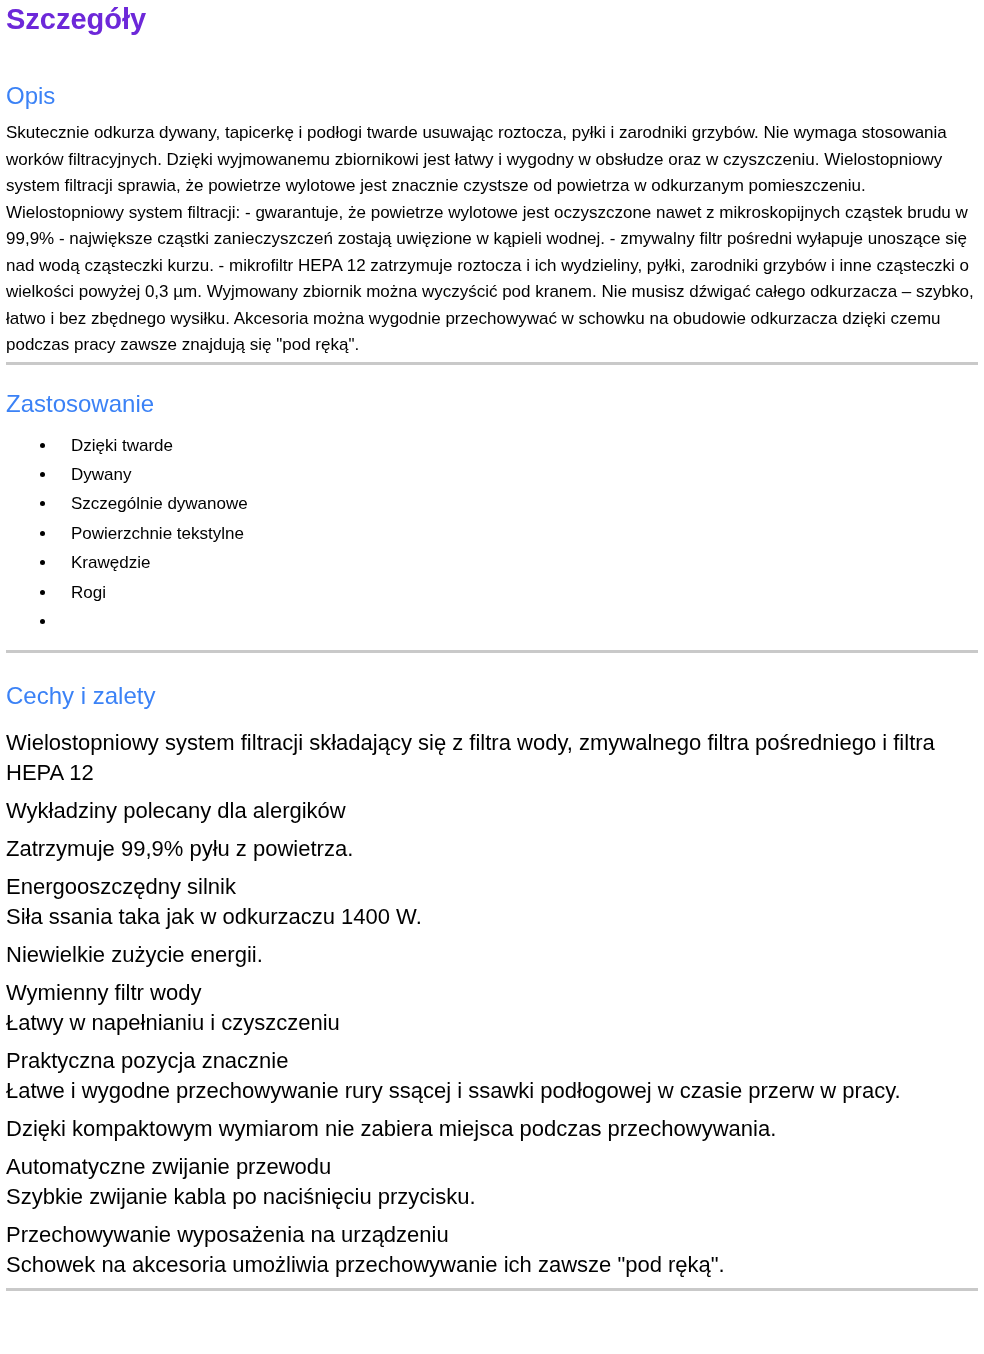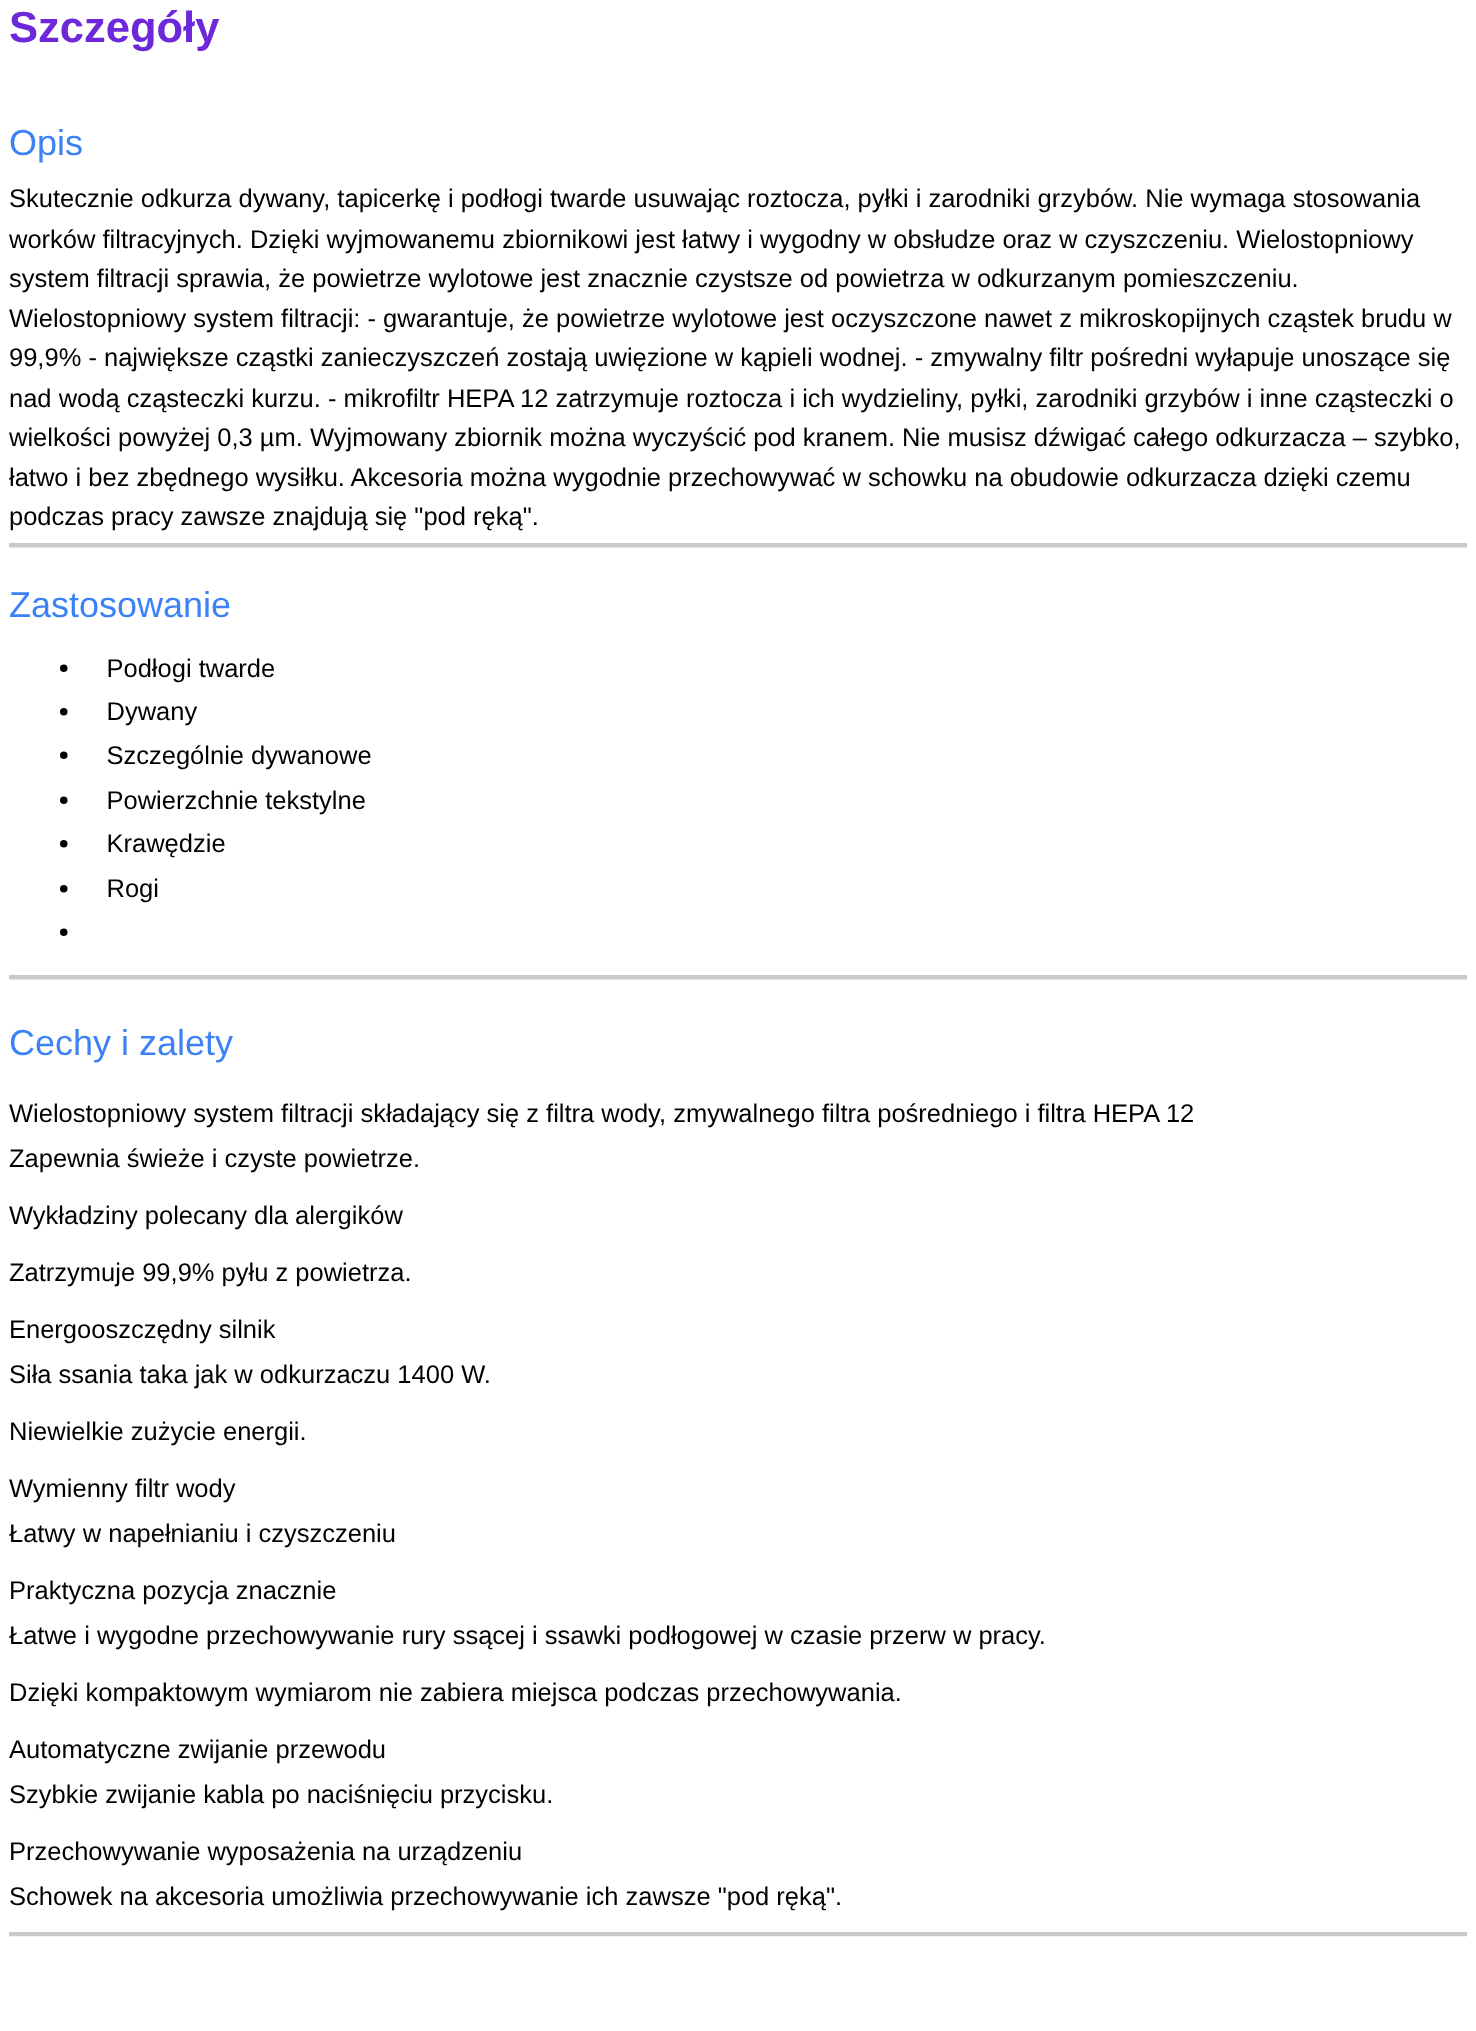--- a/index.html
+++ b/index.html
@@ -60,21 +60,21 @@
     top: 12px;
     width: 5px;
     height: 5px;
     border-radius: 50%;
     background: #000000;
   }
   .sec-cechy h2.section-heading { margin-top: 29px; }
   .features { margin-top: 18px; }
   .feature { margin-bottom: 8px; }
   .feature-line {
-    font-size: 17px;
+    font-size: 22px;
     line-height: 30px;
     max-width: 972px;
   }
 </style>
 </head>
 <body>
 
 <div class="page">
 
   <h1 class="page-title">Szczegóły</h1>
@@ -82,39 +82,38 @@
   <section class="sec-opis">
     <h2 class="section-heading">Opis</h2>
     <p class="opis-text">Skutecznie odkurza dywany, tapicerkę i podłogi twarde usuwając roztocza, pyłki i zarodniki grzybów. Nie wymaga stosowania worków filtracyjnych. Dzięki wyjmowanemu zbiornikowi jest łatwy i wygodny w obsłudze oraz w czyszczeniu. Wielostopniowy system filtracji sprawia, że powietrze wylotowe jest znacznie czystsze od powietrza w odkurzanym pomieszczeniu. Wielostopniowy system filtracji: - gwarantuje, że powietrze wylotowe jest oczyszczone nawet z mikroskopijnych cząstek brudu w 99,9% - największe cząstki zanieczyszczeń zostają uwięzione w kąpieli wodnej. - zmywalny filtr pośredni wyłapuje unoszące się nad wodą cząsteczki kurzu. - mikrofiltr HEPA 12 zatrzymuje roztocza i ich wydzieliny, pyłki, zarodniki grzybów i inne cząsteczki o wielkości powyżej 0,3 µm. Wyjmowany zbiornik można wyczyścić pod kranem. Nie musisz dźwigać całego odkurzacza – szybko, łatwo i bez zbędnego wysiłku. Akcesoria można wygodnie przechowywać w schowku na obudowie odkurzacza dzięki czemu podczas pracy zawsze znajdują się "pod ręką".</p>
   </section>
 
   <hr class="divider">
 
   <section class="sec-zastosowanie">
     <h2 class="section-heading">Zastosowanie</h2>
     <ul class="app-list">
-      <li><span class="bullet-dot"></span><span>Podłogi twarde</span></li>
+      <li><span class="bullet-dot"></span><span>Dzięki twarde</span></li>
       <li><span class="bullet-dot"></span><span>Dywany</span></li>
       <li><span class="bullet-dot"></span><span>Szczególnie dywanowe</span></li>
       <li><span class="bullet-dot"></span><span>Powierzchnie tekstylne</span></li>
       <li><span class="bullet-dot"></span><span>Krawędzie</span></li>
       <li><span class="bullet-dot"></span><span>Rogi</span></li>
       <li><span class="bullet-dot"></span><span></span></li>
     </ul>
   </section>
 
   <hr class="divider after-list">
 
   <section class="sec-cechy">
     <h2 class="section-heading">Cechy i zalety</h2>
     <div class="features">
 
       <div class="feature">
         <div class="feature-line">Wielostopniowy system filtracji składający się z filtra wody, zmywalnego filtra pośredniego i filtra HEPA 12</div>
-        <div class="feature-line">Zapewnia świeże i czyste powietrze.</div>
       </div>
 
       <div class="feature">
         <div class="feature-line">Wykładziny polecany dla alergików</div>
       </div>
 
       <div class="feature">
         <div class="feature-line">Zatrzymuje 99,9% pyłu z powietrza.</div>
       </div>
 

